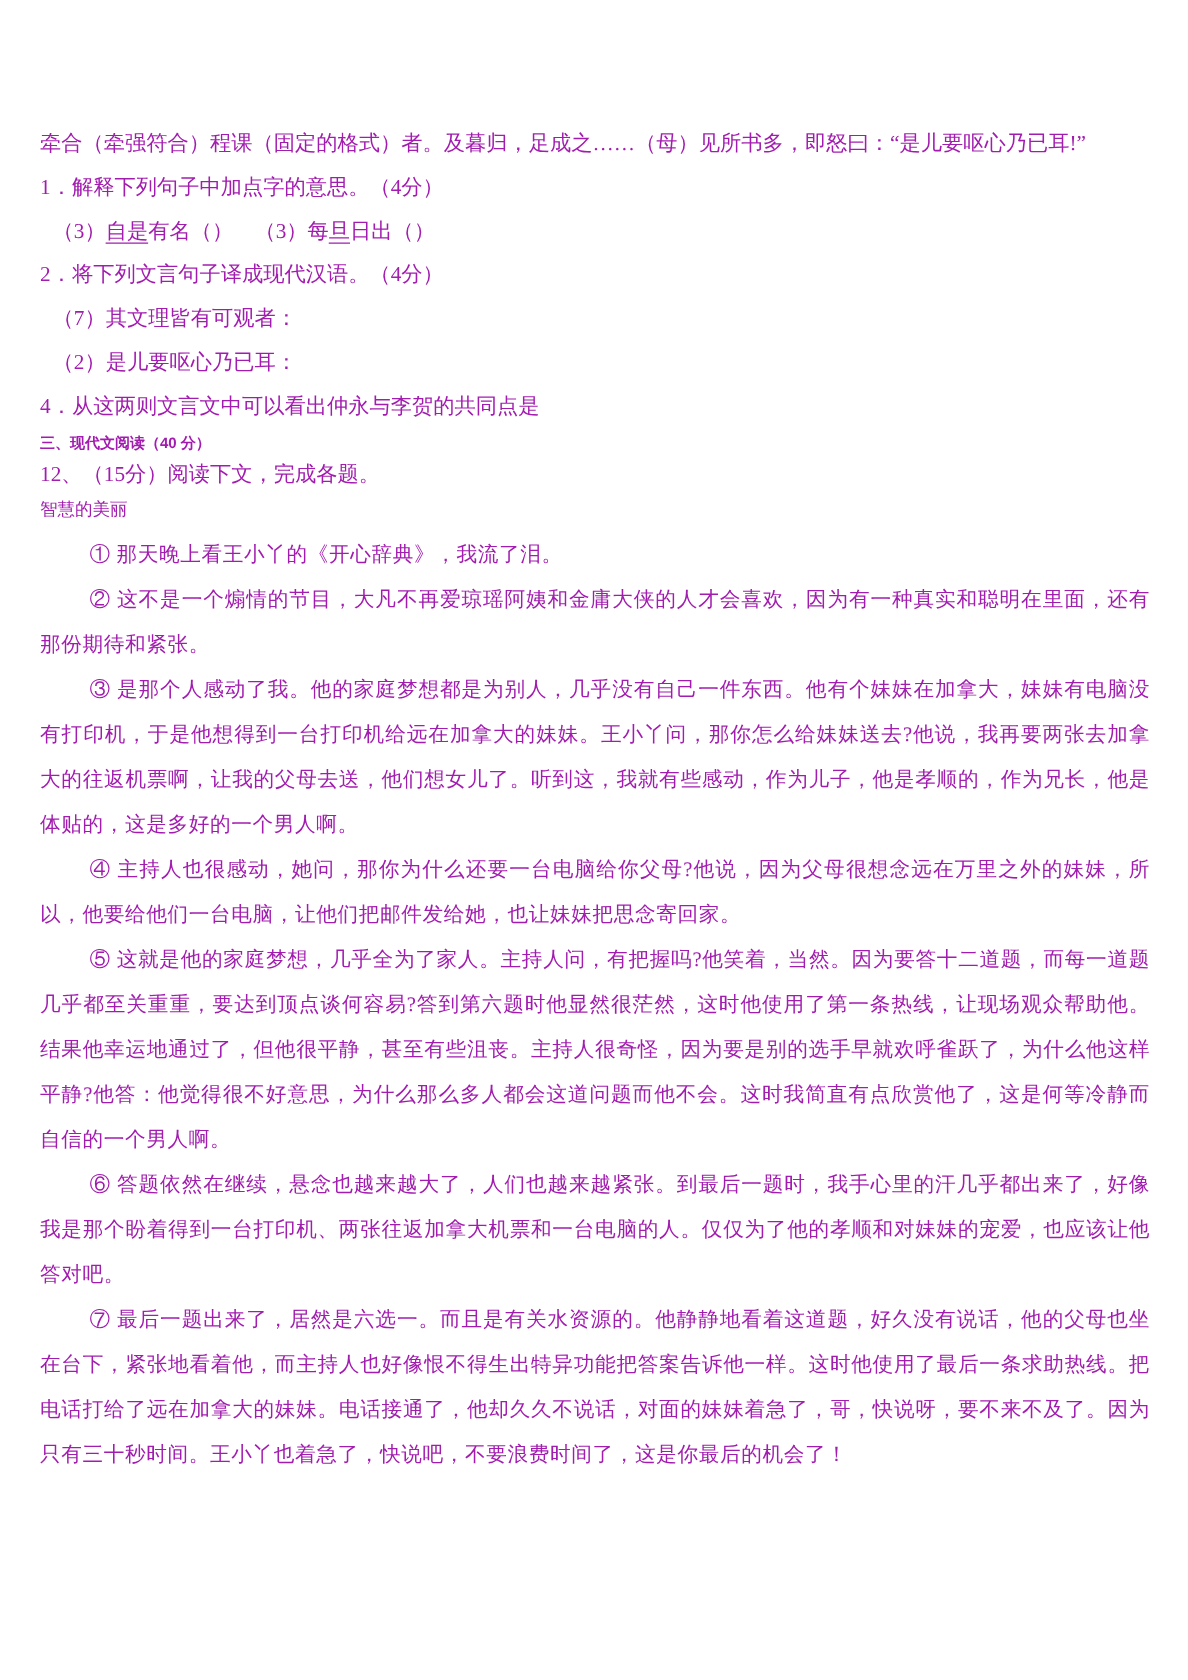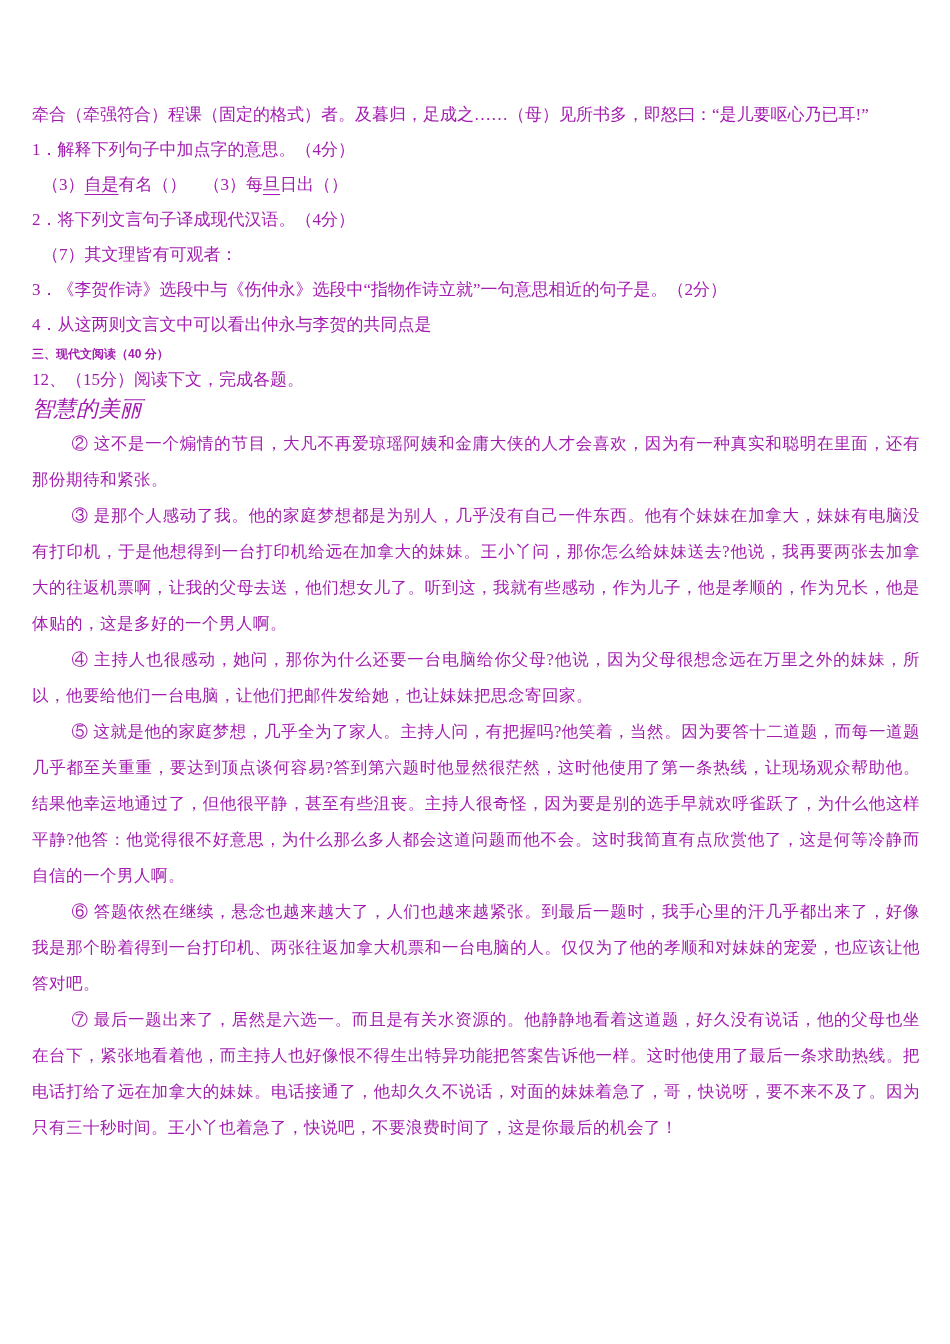--- a/index.html
+++ b/index.html
@@ -41,23 +41,22 @@
     font-size: 12px;
     line-height: 25px;
   }
   .q10-stem {
     margin: 0;
     font-size: 17px;
     line-height: 25px;
   }
   .essay-title {
     margin: 0;
-    font-size: 22px;
+    font-size: 14px;
     line-height: 34px;
-    font-style: italic;
   }
   .essay-para {
     margin: 0;
     font-size: 16.5px;
     line-height: 36px;
     letter-spacing: 0.5px;
     text-align: justify;
     text-justify: inter-ideograph;
     text-indent: 2.4em;
   }
@@ -72,33 +71,34 @@
 
     <p class="qa-line">1．解释下列句子中加点字的意思。（4分）</p>
 
 
     <p class="qa-line qa-sub"><span>（3）</span><span class="ul">自是</span><span>有名（）　（3）每</span><span class="ul">旦</span><span>日出（）</span></p>
 
     <p class="qa-line">2．将下列文言句子译成现代汉语。（4分）</p>
 
     <p class="qa-line qa-sub">（7）其文理皆有可观者：</p>
 
+    <p class="qa-line qa-sub">（2）是儿要呕心乃已耳：</p>
 
-    <p class="qa-line">3．《李贺作诗》选段中与《伤仲永》选段中“指物作诗立就”一句意思相近的句子是。（2分）</p>
 
     <p class="qa-line">4．从这两则文言文中可以看出仲永与李贺的共同点是</p>
   </section>
 
   <section>
     <h3 class="section-heading">三、现代文阅读（40 分）</h3>
 
     <p class="q10-stem">12、（15分）阅读下文，完成各题。</p>
 
     <p class="essay-title">智慧的美丽</p>
 
+    <p class="essay-para">① 那天晚上看王小丫的《开心辞典》，我流了泪。</p>
     <p class="essay-para">② 这不是一个煽情的节目，大凡不再爱琼瑶阿姨和金庸大侠的人才会喜欢，因为有一种真实和聪明在里面，还有那份期待和紧张。</p>
     <p class="essay-para">③ 是那个人感动了我。他的家庭梦想都是为别人，几乎没有自己一件东西。他有个妹妹在加拿大，妹妹有电脑没有打印机，于是他想得到一台打印机给远在加拿大的妹妹。王小丫问，那你怎么给妹妹送去?他说，我再要两张去加拿大的往返机票啊，让我的父母去送，他们想女儿了。听到这，我就有些感动，作为儿子，他是孝顺的，作为兄长，他是体贴的，这是多好的一个男人啊。</p>
     <p class="essay-para">④ 主持人也很感动，她问，那你为什么还要一台电脑给你父母?他说，因为父母很想念远在万里之外的妹妹，所以，他要给他们一台电脑，让他们把邮件发给她，也让妹妹把思念寄回家。</p>
     <p class="essay-para">⑤ 这就是他的家庭梦想，几乎全为了家人。主持人问，有把握吗?他笑着，当然。因为要答十二道题，而每一道题几乎都至关重重，要达到顶点谈何容易?答到第六题时他显然很茫然，这时他使用了第一条热线，让现场观众帮助他。结果他幸运地通过了，但他很平静，甚至有些沮丧。主持人很奇怪，因为要是别的选手早就欢呼雀跃了，为什么他这样平静?他答：他觉得很不好意思，为什么那么多人都会这道问题而他不会。这时我简直有点欣赏他了，这是何等冷静而自信的一个男人啊。</p>
     <p class="essay-para">⑥ 答题依然在继续，悬念也越来越大了，人们也越来越紧张。到最后一题时，我手心里的汗几乎都出来了，好像我是那个盼着得到一台打印机、两张往返加拿大机票和一台电脑的人。仅仅为了他的孝顺和对妹妹的宠爱，也应该让他答对吧。</p>
     <p class="essay-para">⑦ 最后一题出来了，居然是六选一。而且是有关水资源的。他静静地看着这道题，好久没有说话，他的父母也坐在台下，紧张地看着他，而主持人也好像恨不得生出特异功能把答案告诉他一样。这时他使用了最后一条求助热线。把电话打给了远在加拿大的妹妹。电话接通了，他却久久不说话，对面的妹妹着急了，哥，快说呀，要不来不及了。因为只有三十秒时间。王小丫也着急了，快说吧，不要浪费时间了，这是你最后的机会了！</p>
   </section>
 
 </div>
 

